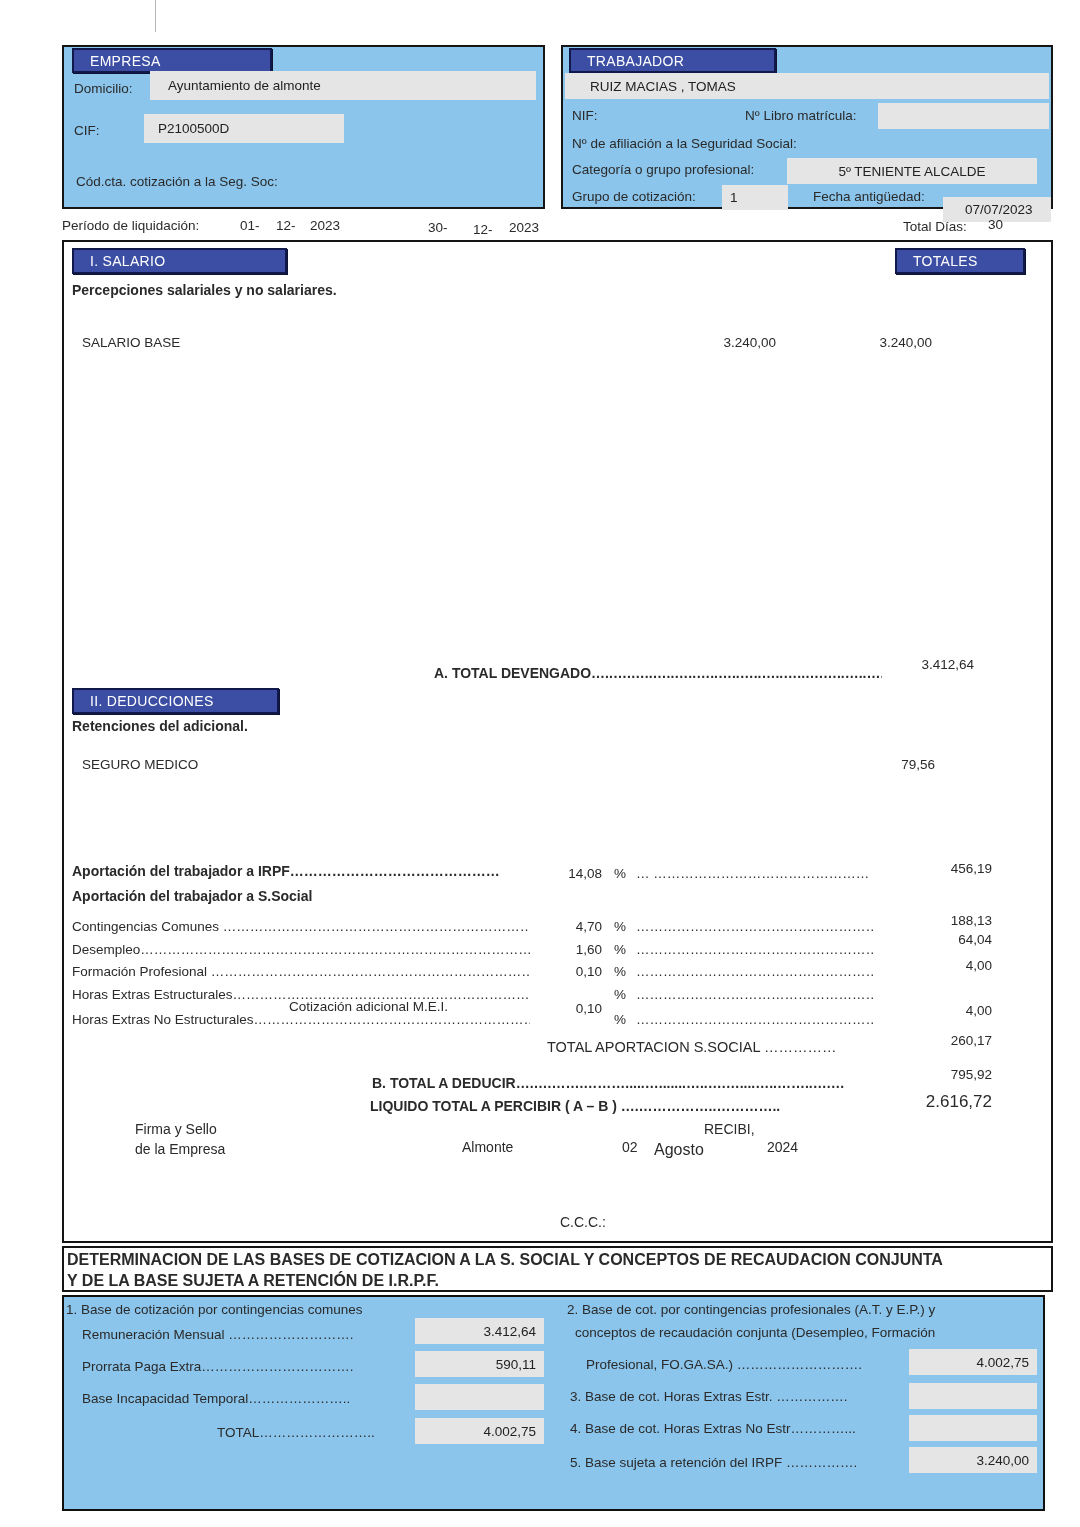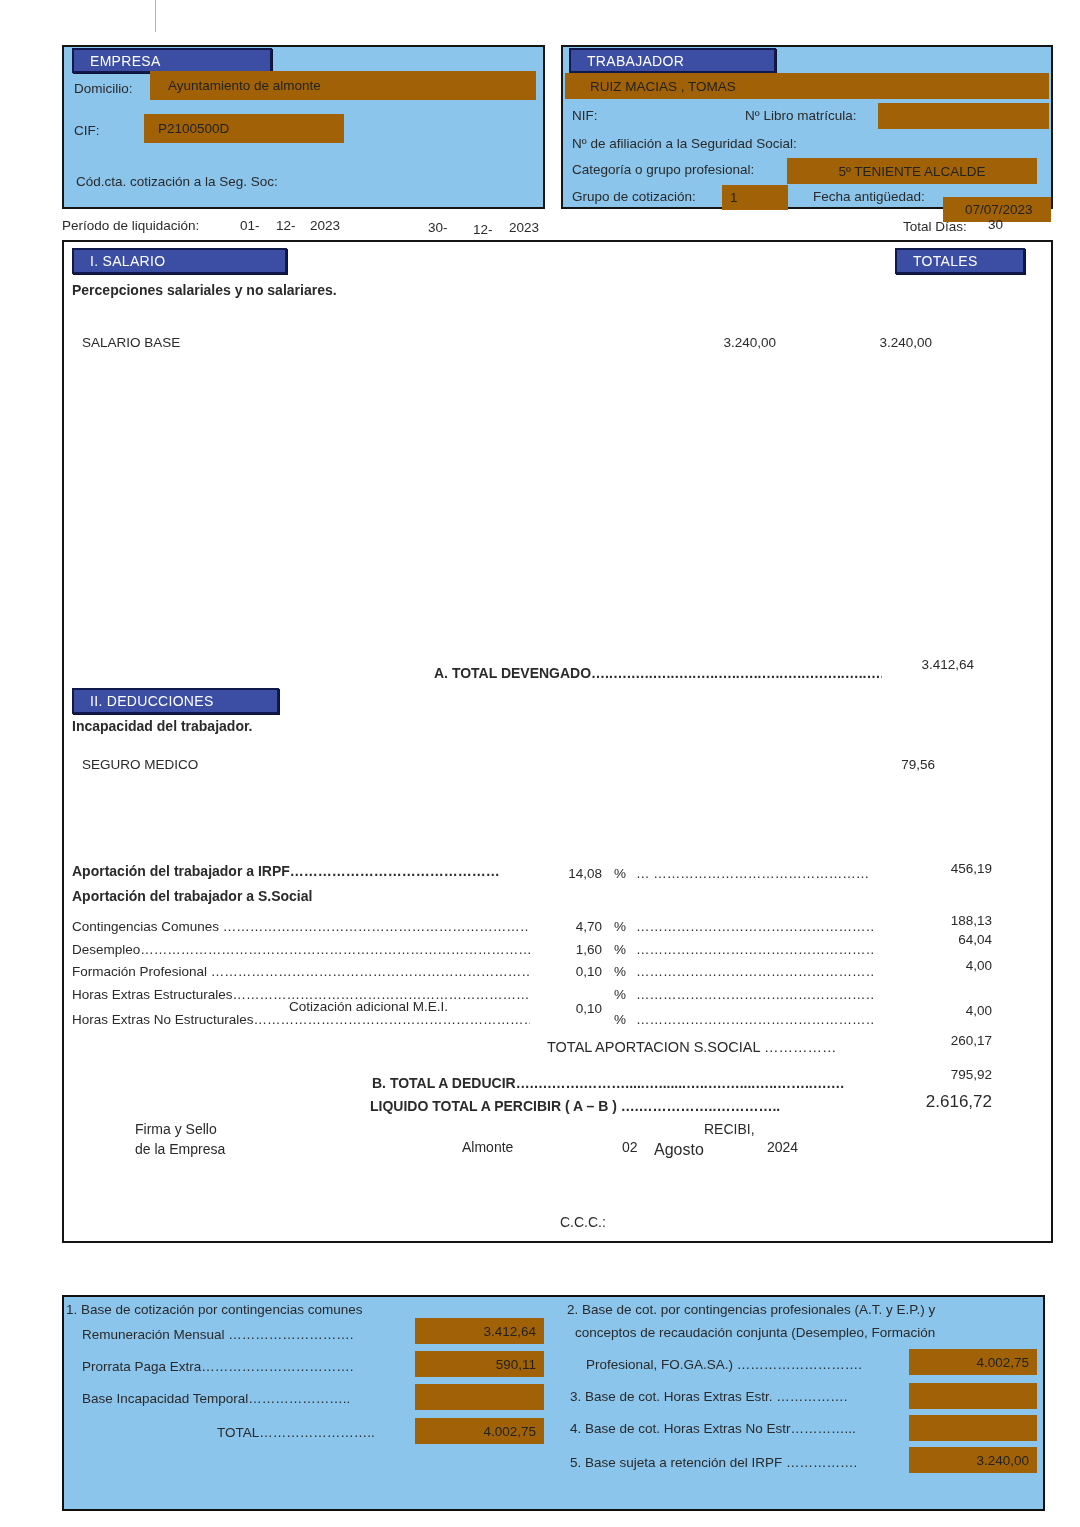--- a/index.html
+++ b/index.html
@@ -15,21 +15,21 @@
   .abs{position:absolute}
   .lbl{font-size:13.5px;color:#2a2a2a;white-space:nowrap}
   .bold{font-weight:bold}
   .clip{overflow:hidden;white-space:nowrap}
   .right{text-align:right}
   .bluebox{background:var(--lb);border:2px solid var(--bd)}
   .whitebox{background:#fff;border:2px solid var(--bd)}
   .hdr{background:var(--hb);border:2px solid var(--hbb);color:#fff;font-weight:normal;
        font-size:14px;display:flex;align-items:center;padding-left:16px;letter-spacing:.3px;
        box-shadow:1px 1px 0 #0d1330}
-  .field{position:absolute;background:#a16207;font-size:13.5px;display:flex;align-items:center;color:#222}
+  .field{position:absolute;background:#e5e5e5;font-size:13.5px;display:flex;align-items:center;color:#222}
   .field.center{justify-content:center}
   .field.rt{justify-content:flex-end;padding-right:8px}
   .big{font-size:14px}
   .mark{background:#b5b5b5}
 </style>
 </head>
 <body>
 
 <div id="page">
 
@@ -86,21 +86,21 @@
     <div class="abs lbl" style="left:18px;top:93px">SALARIO BASE</div>
     <div class="abs lbl right" style="left:560px;top:93px;width:152px">3.240,00</div>
     <div class="abs lbl right" style="left:716px;top:93px;width:152px">3.240,00</div>
 
     <div class="abs lbl bold big clip" style="left:370px;top:423px;width:448px">A. TOTAL  DEVENGADO…..….…..…..…..…..…..…..…..…..….…..…..…..</div>
     <div class="abs lbl right" style="left:770px;top:415px;width:140px">3.412,64</div>
 
     <div class="abs hdr" style="left:8px;top:446px;width:207px;height:26px">
       <span>II. DEDUCCIONES</span>
     </div>
-    <div class="abs lbl bold big" style="left:8px;top:476px">Incapacidad del trabajador.</div>
+    <div class="abs lbl bold big" style="left:8px;top:476px">Retenciones del adicional.</div>
 
     <div class="abs lbl" style="left:18px;top:515px">SEGURO MEDICO</div>
     <div class="abs lbl right" style="left:719px;top:515px;width:152px">79,56</div>
 
     <div class="abs lbl bold big clip" style="left:8px;top:621px;width:462px">Aportación del trabajador a IRPF………………………………………</div>
     <div class="abs lbl right" style="left:468px;top:624px;width:70px">14,08</div>
     <div class="abs lbl" style="left:550px;top:624px">%</div>
     <div class="abs lbl clip" style="left:572px;top:624px;width:238px">… ………………………………………… ……</div>
     <div class="abs lbl right" style="left:790px;top:619px;width:138px">456,19</div>
 
@@ -149,20 +149,24 @@
     <div class="abs lbl" style="left:71px;top:899px;font-size:14px">de la Empresa</div>
     <div class="abs lbl" style="left:640px;top:879px;font-size:14px">RECIBI,</div>
     <div class="abs lbl" style="left:398px;top:897px;font-size:14px">Almonte</div>
     <div class="abs lbl" style="left:558px;top:897px;font-size:14px">02</div>
     <div class="abs lbl" style="left:590px;top:899px;font-size:16px">Agosto</div>
     <div class="abs lbl" style="left:703px;top:897px;font-size:14px">2024</div>
 
     <div class="abs lbl" style="left:496px;top:972px;font-size:14px">C.C.C.:</div>
   </div>
 
+  <div class="abs whitebox" style="left:62px;top:1246px;width:991px;height:46px;border-width:2px">
+    <div class="abs lbl bold clip" style="left:3px;top:3px;width:984px;font-size:16px">DETERMINACION DE LAS BASES DE COTIZACION A LA S. SOCIAL Y CONCEPTOS DE RECAUDACION CONJUNTA</div>
+    <div class="abs lbl bold" style="left:3px;top:24px;font-size:16px">Y DE LA BASE SUJETA A RETENCIÓN DE I.R.P.F.</div>
+  </div>
 
   <div class="abs bluebox" style="left:62px;top:1295px;width:983px;height:216px;border-color:#101010">
 
     <div class="abs lbl" style="left:2px;top:5px">1. Base de cotización por contingencias comunes</div>
     <div class="abs lbl clip" style="left:18px;top:30px;width:330px">Remuneración Mensual ……………………….</div>
     <div class="field rt" style="left:351px;top:21px;width:129px;height:26px">3.412,64</div>
     <div class="abs lbl clip" style="left:18px;top:62px;width:330px">Prorrata Paga Extra…………………………….</div>
     <div class="field rt" style="left:351px;top:54px;width:129px;height:26px">590,11</div>
     <div class="abs lbl clip" style="left:18px;top:94px;width:330px">Base Incapacidad Temporal…………………..</div>
     <div class="field rt" style="left:351px;top:87px;width:129px;height:26px"></div>

